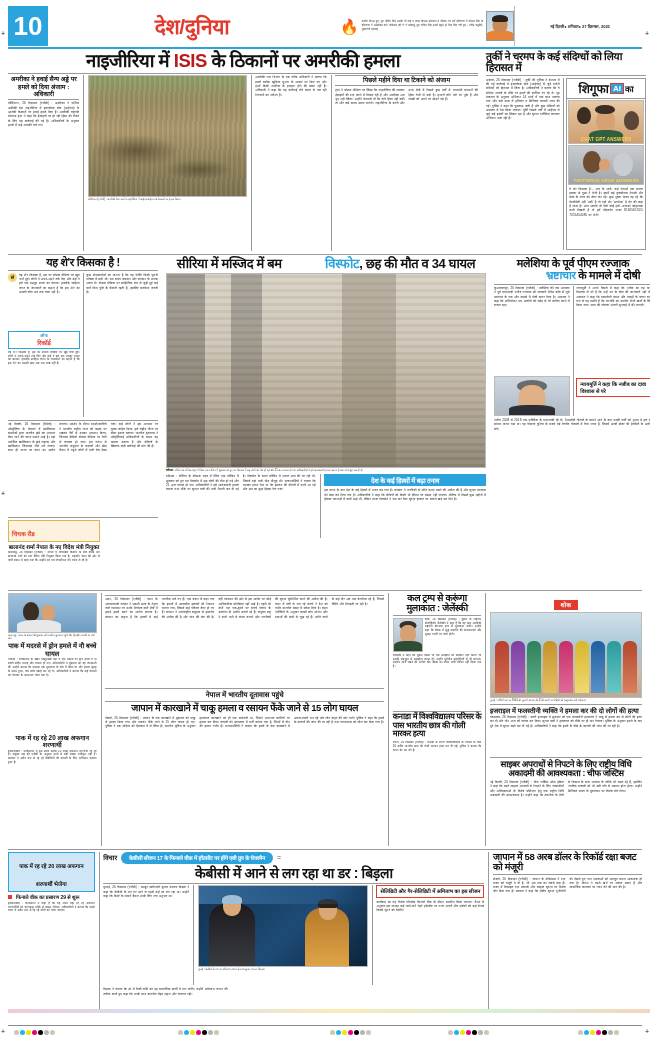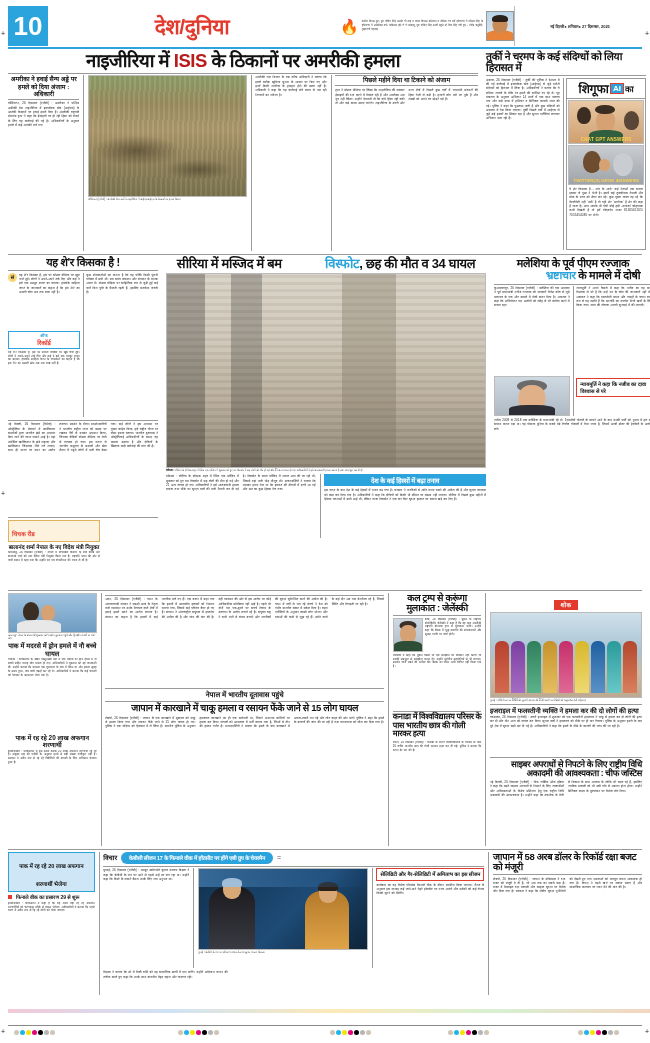--- a/index.html
+++ b/index.html
@@ -389,21 +389,21 @@
           <div style="width:14px;height:100%;background:linear-gradient(#1f5fa0,#5a92c8);border-radius:6px 6px 0 0;"></div>
           <div style="width:14px;height:100%;background:linear-gradient(#2a9a9a,#68c8c8);border-radius:6px 6px 0 0;"></div>
           <div style="width:14px;height:100%;background:linear-gradient(#b3472c,#d9805f);border-radius:6px 6px 0 0;"></div>
         </div>
       </div>
       <div class="cap">मुम्बई : पश्चिमी तट पर 2004 की सुनामी आपदा की 21वीं बरसी पर पीड़ितों को श्रद्धांजलि देती महिलाएं।</div>
       <div class="hline" style="margin:2px 0;"></div>
       <h4 class="hd-xs" style="font-size:6.6px;text-align:left;">इजराइल में फलस्तीनी व्यक्ति ने हमला कर की दो लोगों की हत्या</h4>
       <div class="body-text" style="margin-top:1px;height:40px;overflow:hidden;">यरुशलम, 26 दिसम्बर (एजेंसी) : उत्तरी इजराइल में शुक्रवार को एक फलस्तीनी हमलावर ने चाकू से हमला कर दो लोगों की हत्या कर दी और तीन अन्य को घायल कर दिया। सुरक्षा बलों ने हमलावर को मौके पर ही मार गिराया। पुलिस के अनुसार हमले के बाद पूरे क्षेत्र में सुरक्षा कड़ी कर दी गई है। अधिकारियों ने कहा कि हमले के पीछे के कारणों की जांच की जा रही है।</div>
       <div class="hline" style="margin:2px 0;"></div>
-      <h2 class="hd" style="font-size:8.6px;text-align:right;">साइबर अपराधों से निपटने के लिए राष्ट्रीय विधि अकादमी की आवश्यकता : चीफ जस्टिस</h2>
+      <h2 class="hd" style="font-size:8.6px;text-align:center;">साइबर अपराधों से निपटने के लिए राष्ट्रीय विधि अकादमी की आवश्यकता : चीफ जस्टिस</h2>
       <div class="body-text cols2" style="margin-top:2px;height:66px;overflow:hidden;">
         <span>नई दिल्ली, 26 दिसम्बर (एजेंसी) : चीफ जस्टिस ऑफ इंडिया ने कहा कि बढ़ते साइबर अपराधों से निपटने के लिए न्यायाधीशों और अधिवक्ताओं के विशेष प्रशिक्षण हेतु एक राष्ट्रीय विधि अकादमी की आवश्यकता है।</span>
         <span>उन्होंने कहा कि तकनीक के तेजी से विकास के साथ अपराध के तरीके भी बदल रहे हैं, इसलिए न्यायिक प्रणाली को भी उसी गति से अद्यतन होना होगा। उन्होंने डिजिटल साक्ष्य के मूल्यांकन पर विशेष जोर दिया।</span>
       </div>
     </div>
   </div>
 
   <div class="hline" style="margin:3px 0 2px 0;"></div>
 
   <div style="display:flex; gap:4px;">
@@ -420,20 +420,21 @@
     </div>
 
     <div class="vline"></div>
 
     <div style="width:382px;">
       <div style="display:flex;align-items:center;gap:4px;">
         <span style="font-size:6.5px;font-weight:bold;color:#111;">विचार</span>
         <span class="pill">केबीसी सीजन 17 के फिनाले वीक में हॉटसीट पर होंगे एबी ग्रुप के चेयरमैन</span>
         <span style="font-size:7px;color:#555;">=</span>
       </div>
+      <h2 class="hd" style="font-size:14px;text-align:center;margin-top:2px;">केबीसी में आने से लग रहा था डर : बिड़ला</h2>
       <div class="hline" style="margin:2px 0;"></div>
       <div style="display:flex;gap:4px;">
         <div style="width:86px;">
           <div class="body-text" style="height:100px;overflow:hidden;">मुम्बई, 26 दिसम्बर (एजेंसी) : मशहूर उद्योगपति कुमार मंगलम बिड़ला ने कहा कि केबीसी के मंच पर आने से पहले उन्हें डर लग रहा था। उन्होंने कहा कि कैमरे के सामने बैठना उनके लिए नया अनुभव था।</div>
         </div>
         <div class="vline"></div>
         <div style="width:170px;">
           <div class="photo ph-studio" style="height:82px;position:relative;">
             <div style="position:absolute;left:10px;bottom:0;width:46px;height:62px;background:linear-gradient(#1b1b1f,#3a3a42);border-radius:16px 16px 0 0;"></div>
             <div style="position:absolute;left:24px;bottom:50px;width:18px;height:20px;background:#d8a977;border-radius:45%;"></div>

